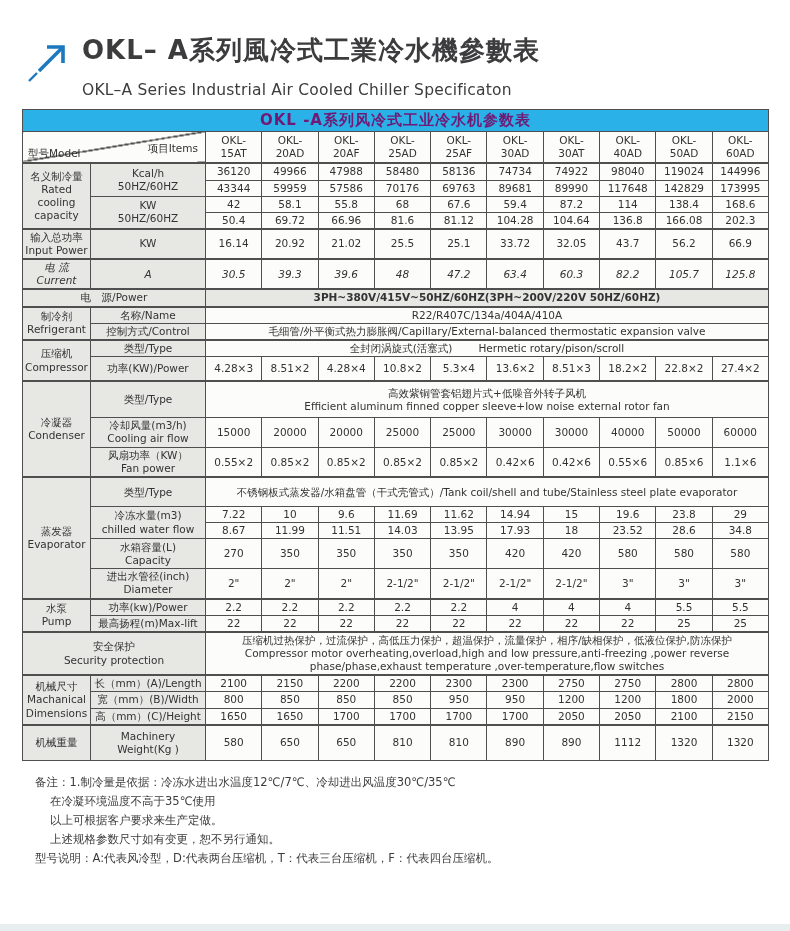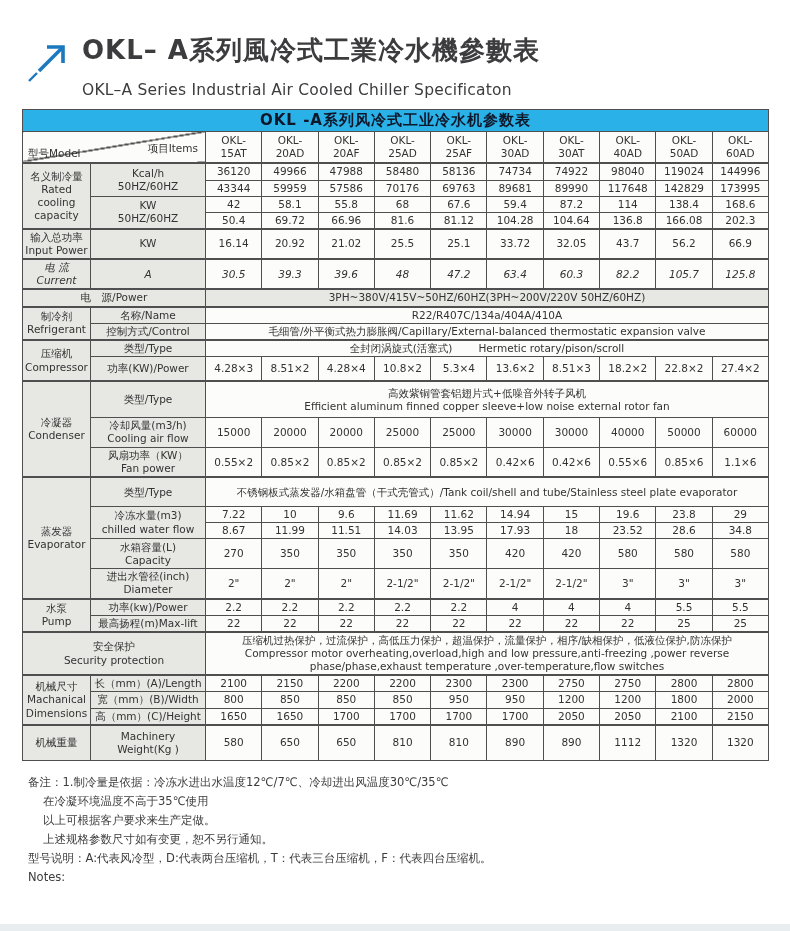--- a/index.html
+++ b/index.html
@@ -24,40 +24,40 @@
 
   table.spec{border-collapse:collapse;table-layout:fixed;width:746px;margin:10px 0 0 22px;}
   .spec th,.spec td{
     border:1px solid var(--border);
     font-size:10.5px;line-height:1.25;
     text-align:center;vertical-align:middle;
     padding:1px 2px;color:#333;font-weight:400;
     overflow:hidden;
   }
   .spec .banner{
-    background:var(--blue);color:#0f172a;font-size:15px;font-weight:600;
+    background:var(--blue);color:#701a75;font-size:15px;font-weight:600;
     height:22px;letter-spacing:1px;
   }
   .corner{
     position:relative;height:32px;background:var(--white-cell);
     background-image:linear-gradient(to bottom right,
       transparent calc(50% - 0.8px), var(--border) calc(50% - 0.8px),
       var(--border) calc(50% + 0.8px), transparent calc(50% + 0.8px));
   }
   .corner-model{position:absolute;left:5px;bottom:2px;font-size:10.5px;}
   .corner-items{position:absolute;right:7px;top:10px;font-size:10.5px;}
   th.model{background:var(--white-cell);height:32px;}
   td.glabel,td.ilabel{background:var(--gray);}
   td.val,td.spanval{background:var(--white-cell);}
-  td.spanval.grayed{background:var(--gray);}
+  td.spanval.grayed{background:var(--gray);font-weight:bold;}
   tr.sec>td{border-top-width:2px;}
   .inline-lines{display:flex;justify-content:center;align-items:center;gap:26px;}
   .ln{display:block;}
 
-  .notes{margin:12px 0 0 28px;font-size:11.5px;line-height:19px;color:#3c3c3c;}
+  .notes{margin:12px 0 0 35px;font-size:11.5px;line-height:19px;color:#3c3c3c;}
   .note-line{white-space:pre;}
   .ind-1{padding-left:9px;}
   .ind-2{padding-left:15px;}
   .bottom-strip{position:absolute;left:0;bottom:0;width:100%;height:7px;background:var(--strip);}
 </style>
 </head>
 <body>
 
 <div class="doc-header">
   <div class="logo">
@@ -522,15 +522,14 @@
       </tr>
     </tbody>
 </table>
 
 <div class="notes" id="notes">
     <div class="note-line">备注：1.制冷量是依据：冷冻水进出水温度12℃/7℃、冷却进出风温度30℃/35℃</div>
     <div class="note-line ind-2">在冷凝环境温度不高于35℃使用</div>
     <div class="note-line ind-2">以上可根据客户要求来生产定做。</div>
     <div class="note-line ind-2">上述规格参数尺寸如有变更，恕不另行通知。</div>
     <div class="note-line">型号说明：A:代表风冷型，D:代表两台压缩机，T：代表三台压缩机，F：代表四台压缩机。</div>
-    <div class="note-line">Notes:</div>
   </div>
 <div class="bottom-strip"></div>
 
 </body></html>

